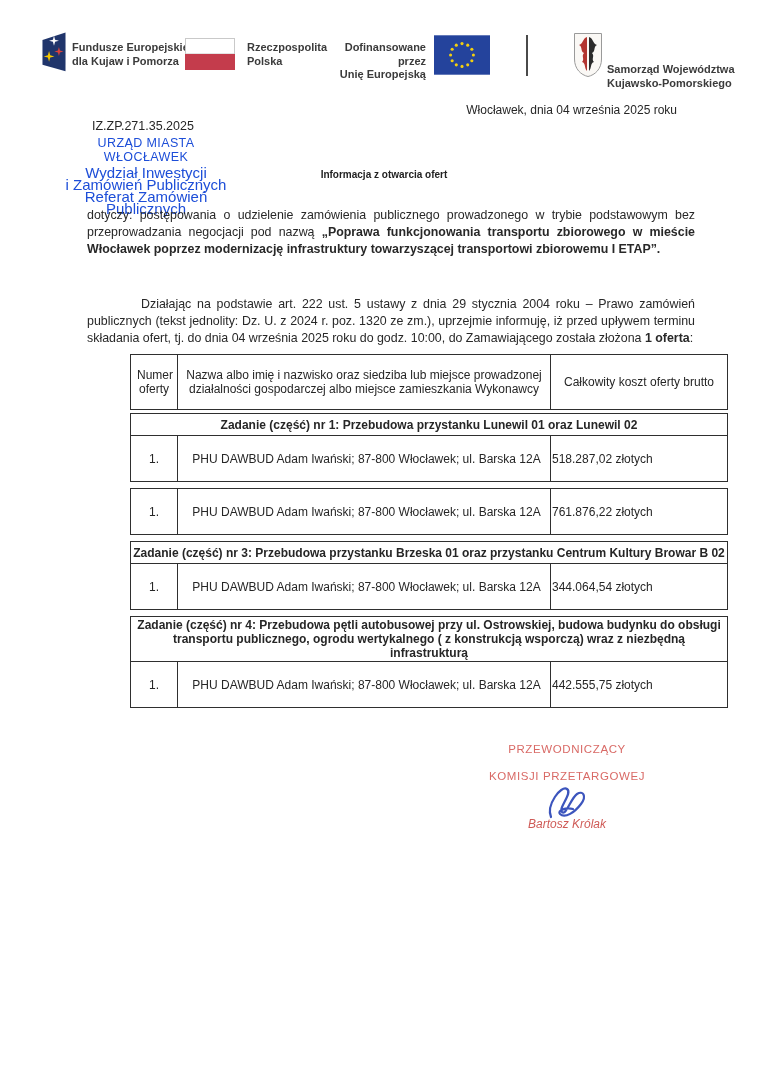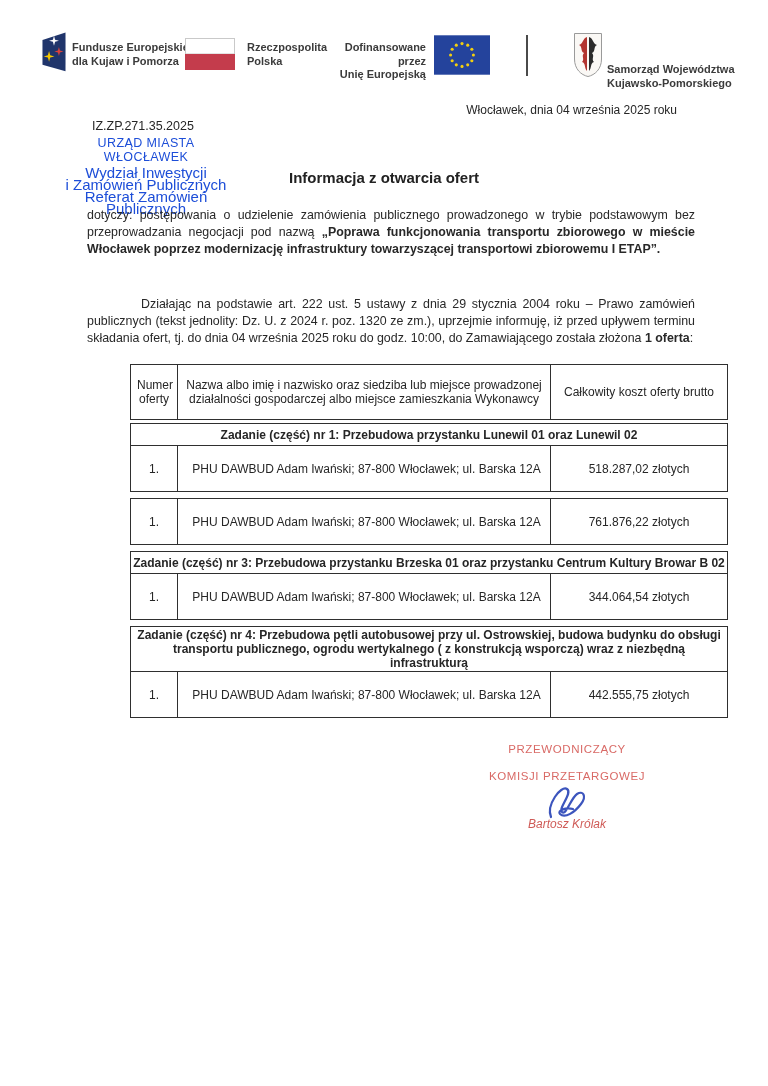--- a/index.html
+++ b/index.html
@@ -31,44 +31,44 @@
   .lg-region-emblem{position:absolute;left:573px;top:32px;}
   .lg-region-text{position:absolute;left:607px;top:47px;margin-top:16px;}
 
   
   .date-line{position:absolute;top:103px;right:91px;font-size:12px;color:#262626;}
   .case-number{position:absolute;left:92px;top:119px;font-size:12.5px;color:#262626;}
   .stamp{position:absolute;left:60px;top:136px;width:172px;text-align:center;color:#1d4ed8;}
   .stamp .l1{font-size:12.5px;letter-spacing:.4px;margin-bottom:3px;}
   .stamp .sm{font-size:15px;line-height:12px;}
   .doc-title{position:absolute;left:0;top:169px;width:768px;text-align:center;
-    font-weight:bold;font-size:15px;color:#222;}
+    font-weight:bold;font-size:10px;color:#222;}
 
   
   .para{
     position:absolute;left:87px;width:608px;
     font-size:12.4px;line-height:17px;text-align:justify;color:#282828;
   }
   .para-dotyczy{top:207px;}
   .para-info{top:296px;text-indent:54px;}
   .b{font-weight:bold;}
 
   
-  .table-wrap{position:absolute;left:90px;top:364px;width:597px;padding-left:40px;}
+  .table-wrap{position:absolute;left:90px;top:354px;width:597px;padding-left:40px;}
   table{border-collapse:collapse;width:597px;table-layout:fixed;}
   td,th{border:1.6px solid #2f2f2f;font-size:12px;color:#262626;vertical-align:middle;}
   col.c1{width:47px;}col.c2{width:373px;}col.c3{width:177px;}
   .tbl-header{margin-bottom:3px;}
   .tbl-header th{height:50px;font-weight:normal;text-align:center;padding:2px 6px;}
   .tbl-section{margin-bottom:6px;}
   .sec-title td{font-weight:bold;text-align:center;height:19px;padding:1px 2px;}
   .offer-row td{height:43px;}
   .offer-row .num{text-align:center;}
   .offer-row .name{text-align:center;padding-left:9px;padding-right:4px;}
-  .offer-row .price{text-align:center;margin-top:28px;}
+  .offer-row .price{margin-top:28px;}
 
   
   .signature{position:absolute;left:452px;top:730px;width:230px;text-align:center;}
   .signature .role{color:#d96a66;font-size:11.5px;line-height:14.5px;letter-spacing:.6px;margin-top:12px;}
   .sig-scribble{display:block;margin:-2px auto -6px auto;}
   .signature .name{color:#cf5b57;font-size:12px;font-style:italic;}
 </style>
 </head>
 <body>
 

